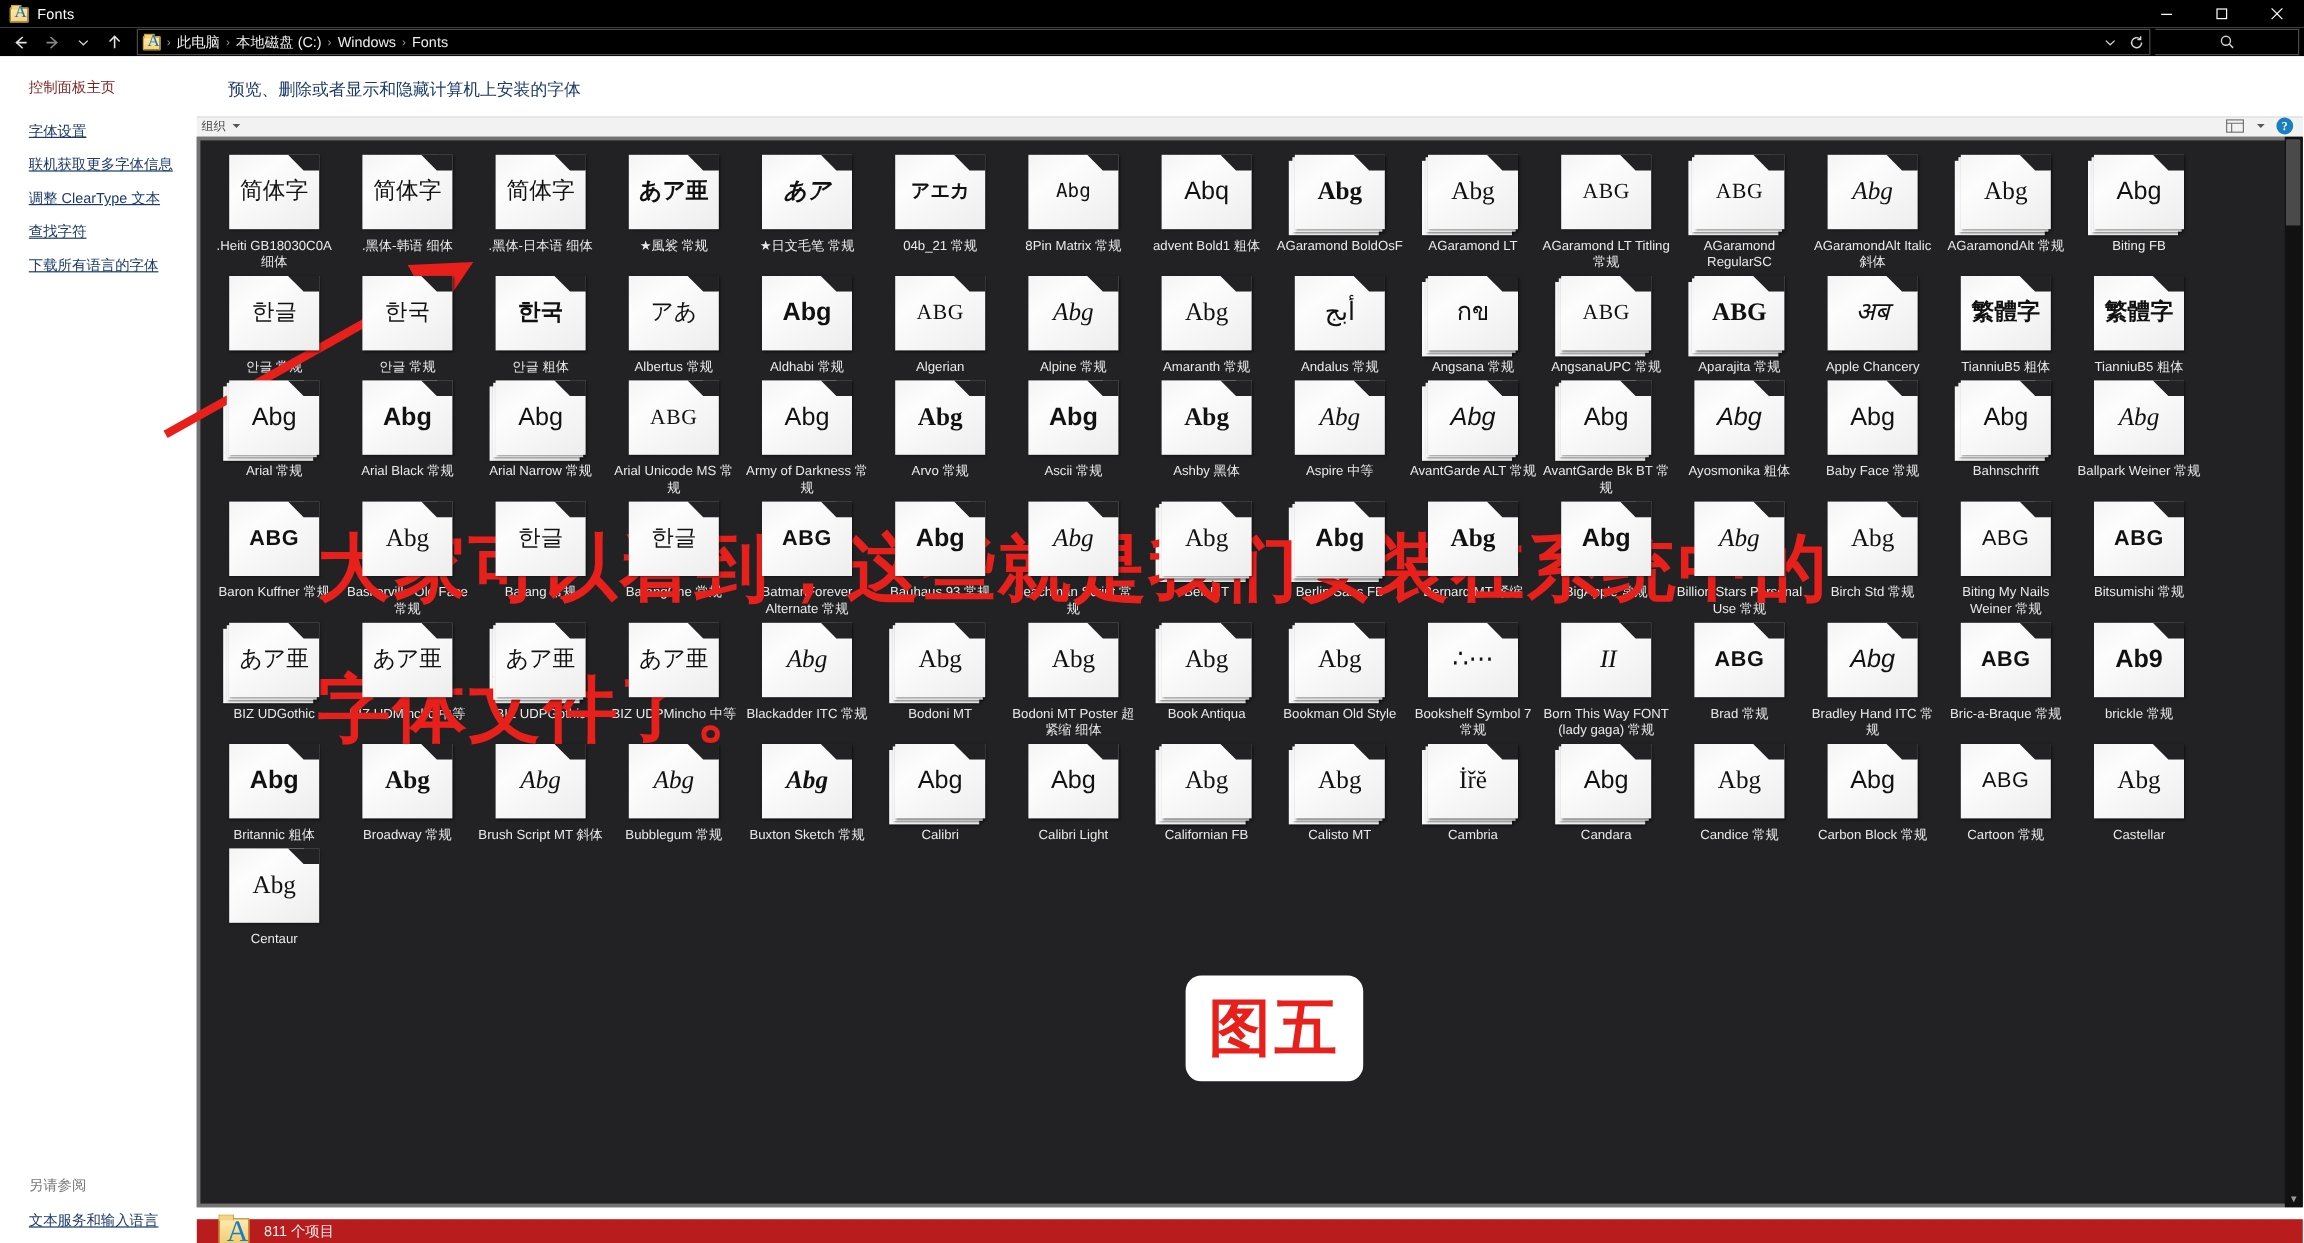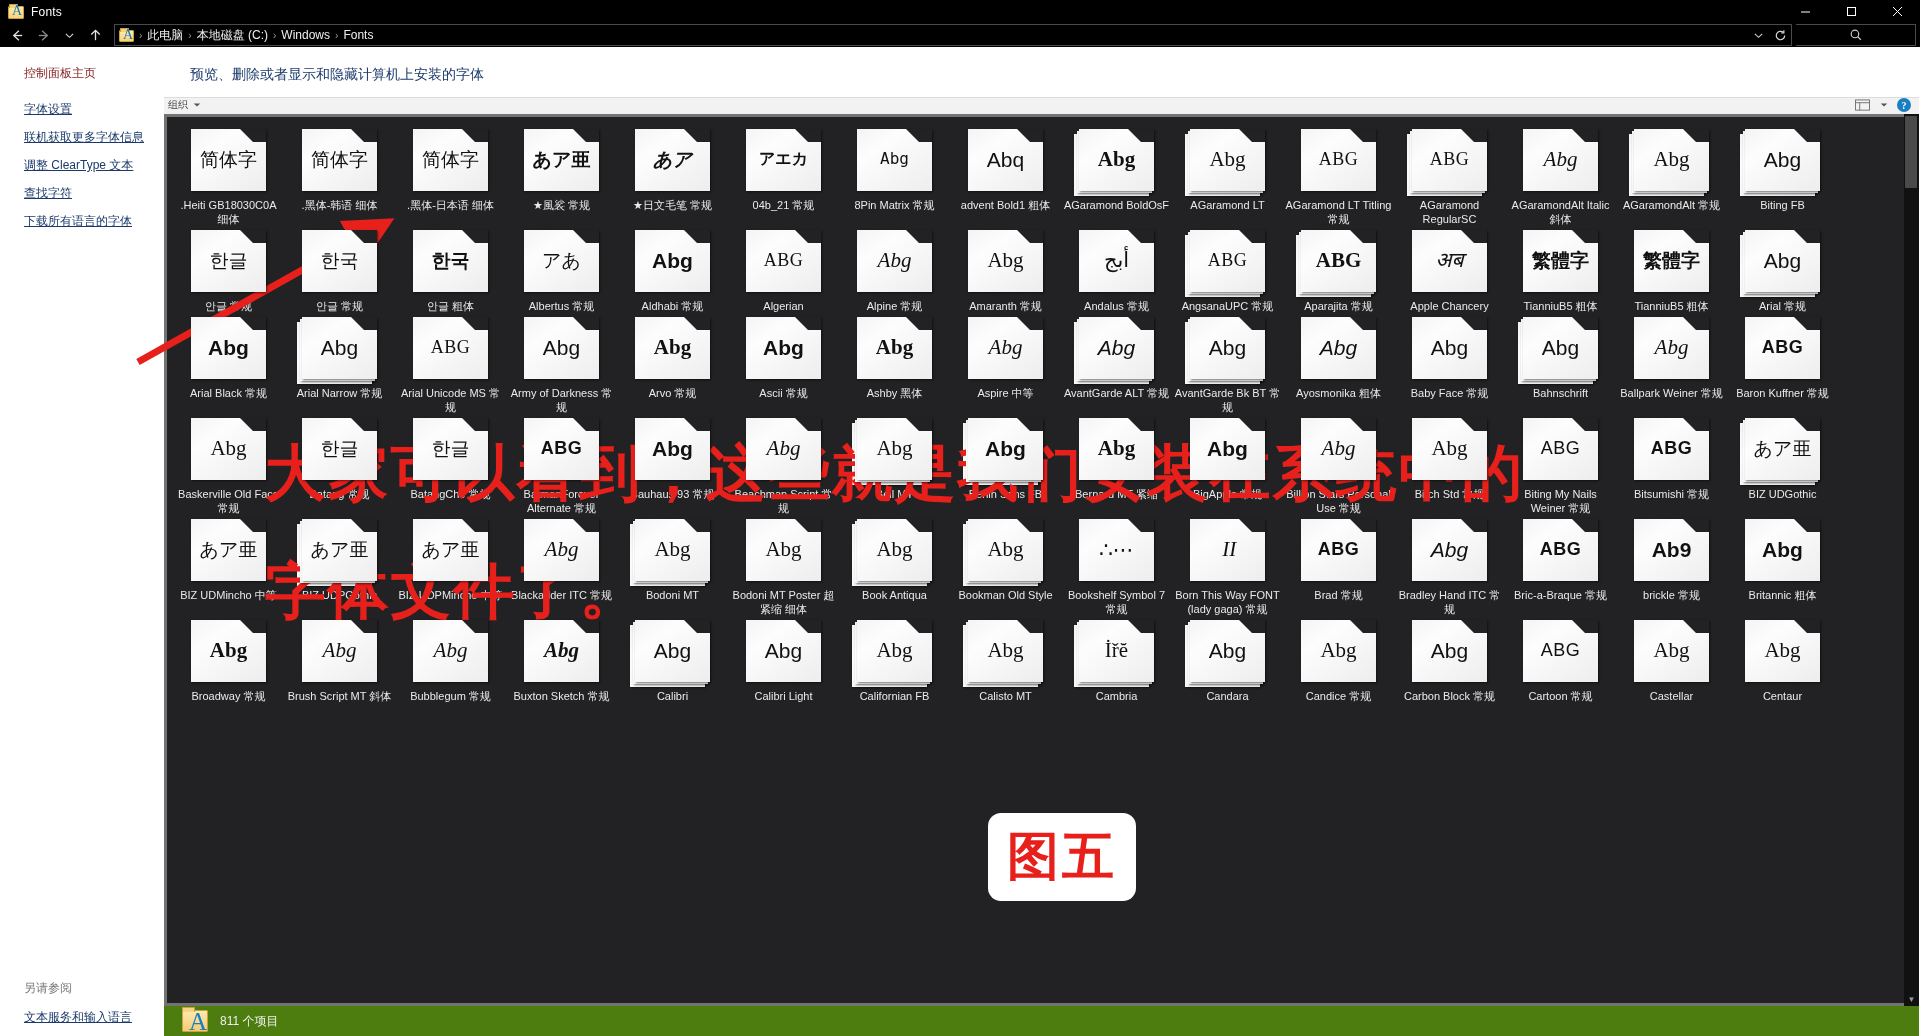--- a/index.html
+++ b/index.html
@@ -156,21 +156,21 @@
   .g-sans{ font-family:"Liberation Sans","DejaVu Sans",sans-serif; }
   .g-mono{ font-family:"DejaVu Sans Mono","Liberation Mono",monospace; }
   .g-bold{ font-weight:bold; }
   .g-italic{ font-style:italic;text-align:right; }
   .g-cjk{ font-size:19px; letter-spacing:0px;}
   .g-small{ font-size:16px; }
   .g-caps{ font-size:18px; letter-spacing:.5px;}
 
   
   .statusbar{
-    position:absolute;left:1px;right:1px;bottom:0;height:30px;background:#4d7c0f;
+    position:absolute;left:1px;right:1px;bottom:0;height:20px;background:#b91c1c;
     display:flex;align-items:center; color:#efefef; font-size:12px;
   }
   .status-ico{ width:32px;height:28px; position:relative; margin-left:14px; }
   .big-folder{
     position:absolute;left:4px;top:3px;width:26px;height:22px;
     background:linear-gradient(#ffeab0,#f2cc73);
     border:1px solid #c8a241;border-radius:1px;
   }
   .big-folder:before{
     content:"";position:absolute;left:-1px;top:-4px;width:11px;height:4px;
@@ -604,20 +604,35 @@
                 <div class="tile stack">
                   <div class="sheet s2">
                     <span class="fold"></span>
                   </div>
                   <div class="sheet s3">
                     <span class="fold"></span>
                   </div>
                   <div class="sheet s1">
                     <span class="fold"></span>
                   </div>
+                  <div class="glyph g-serif">กข</div>
+                </div>
+                <div class="label">Angsana 常规</div>
+              </div>
+              <div class="cell">
+                <div class="tile stack">
+                  <div class="sheet s2">
+                    <span class="fold"></span>
+                  </div>
+                  <div class="sheet s3">
+                    <span class="fold"></span>
+                  </div>
+                  <div class="sheet s1">
+                    <span class="fold"></span>
+                  </div>
                   <div class="glyph g-serif g-caps">ABG</div>
                 </div>
                 <div class="label">AngsanaUPC 常规</div>
               </div>
               <div class="cell">
                 <div class="tile stack">
                   <div class="sheet s2">
                     <span class="fold"></span>
                   </div>
                   <div class="sheet s3">

